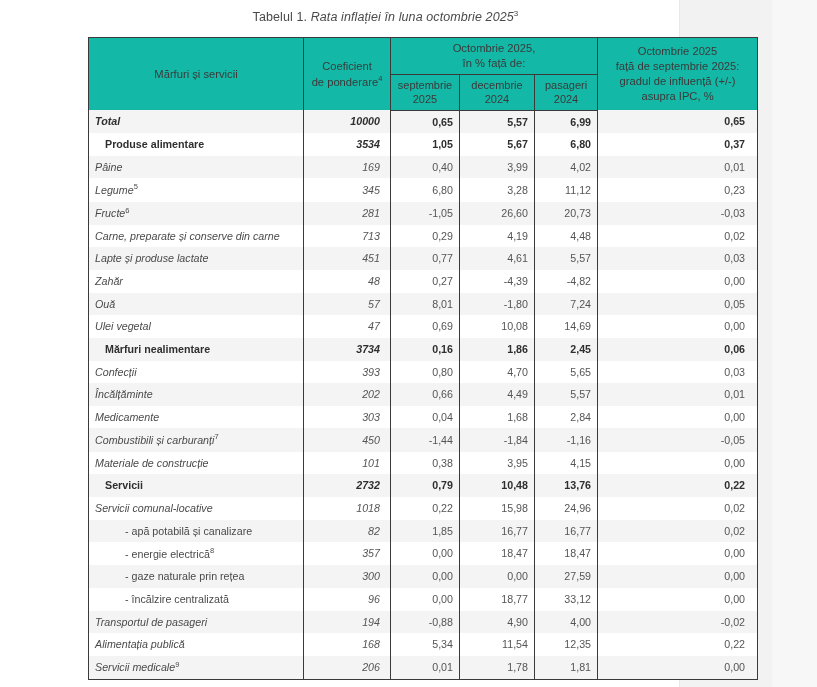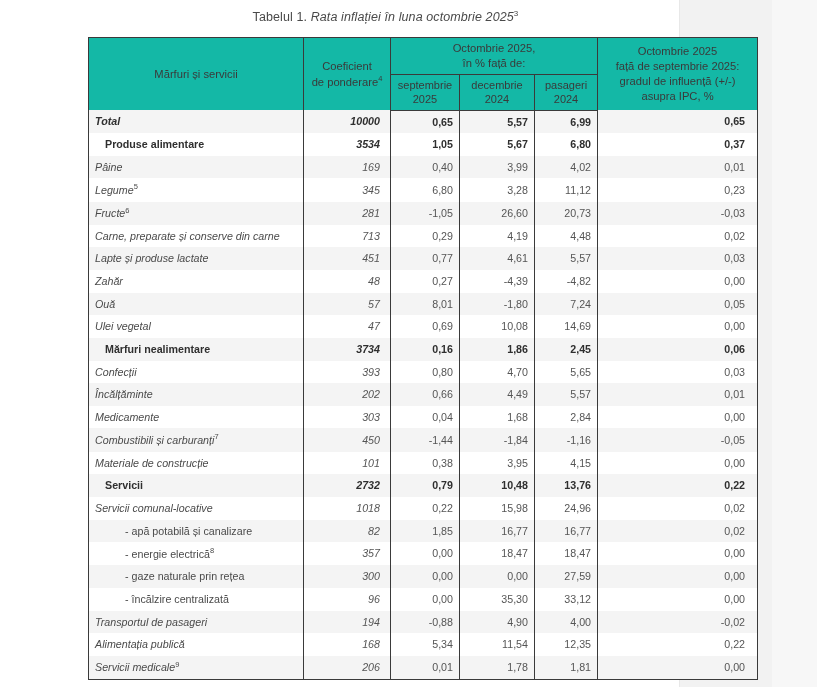--- a/index.html
+++ b/index.html
@@ -367,21 +367,21 @@
             <td class="c-num c-coef">300</td>
             <td class="c-num c-sep">0,00</td>
             <td class="c-num">0,00</td>
             <td class="c-num">27,59</td>
             <td class="c-last">0,00</td>
           </tr>
           <tr class="plain">
             <td class="c-name"><span class="ind2">- încălzire centralizată</span></td>
             <td class="c-num c-coef">96</td>
             <td class="c-num c-sep">0,00</td>
-            <td class="c-num">35,30</td>
+            <td class="c-num">18,77</td>
             <td class="c-num">33,12</td>
             <td class="c-last">0,00</td>
           </tr>
           <tr class="shade">
             <td class="c-name"><span class="ind0">Transportul de pasageri</span></td>
             <td class="c-num c-coef">194</td>
             <td class="c-num c-sep">-0,88</td>
             <td class="c-num">4,90</td>
             <td class="c-num">4,00</td>
             <td class="c-last">-0,02</td>

